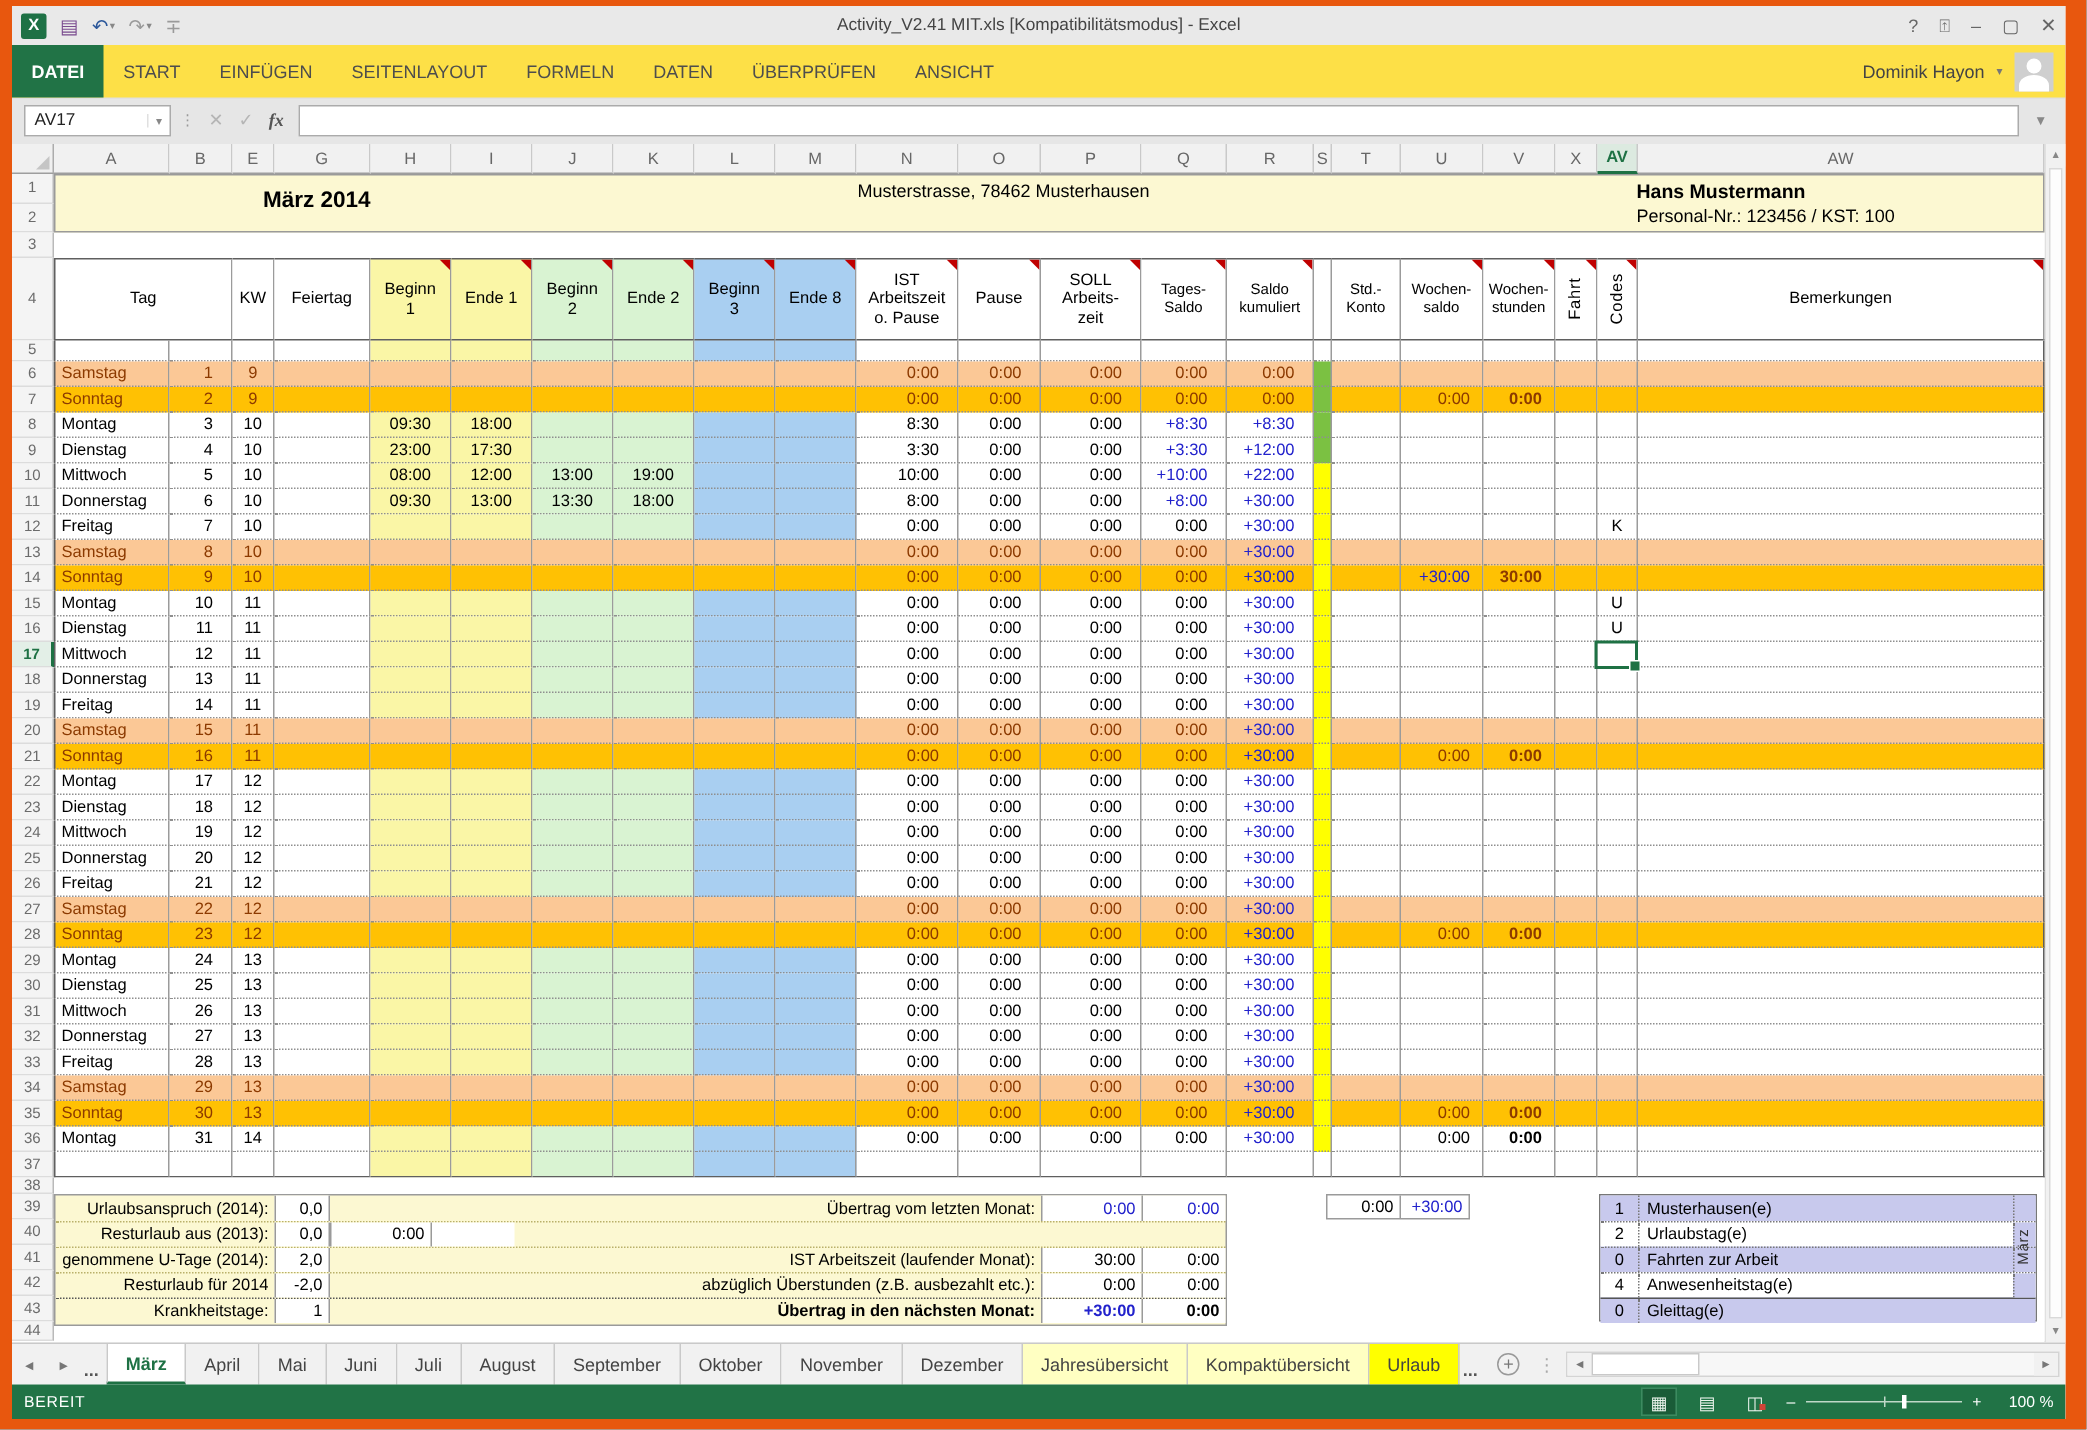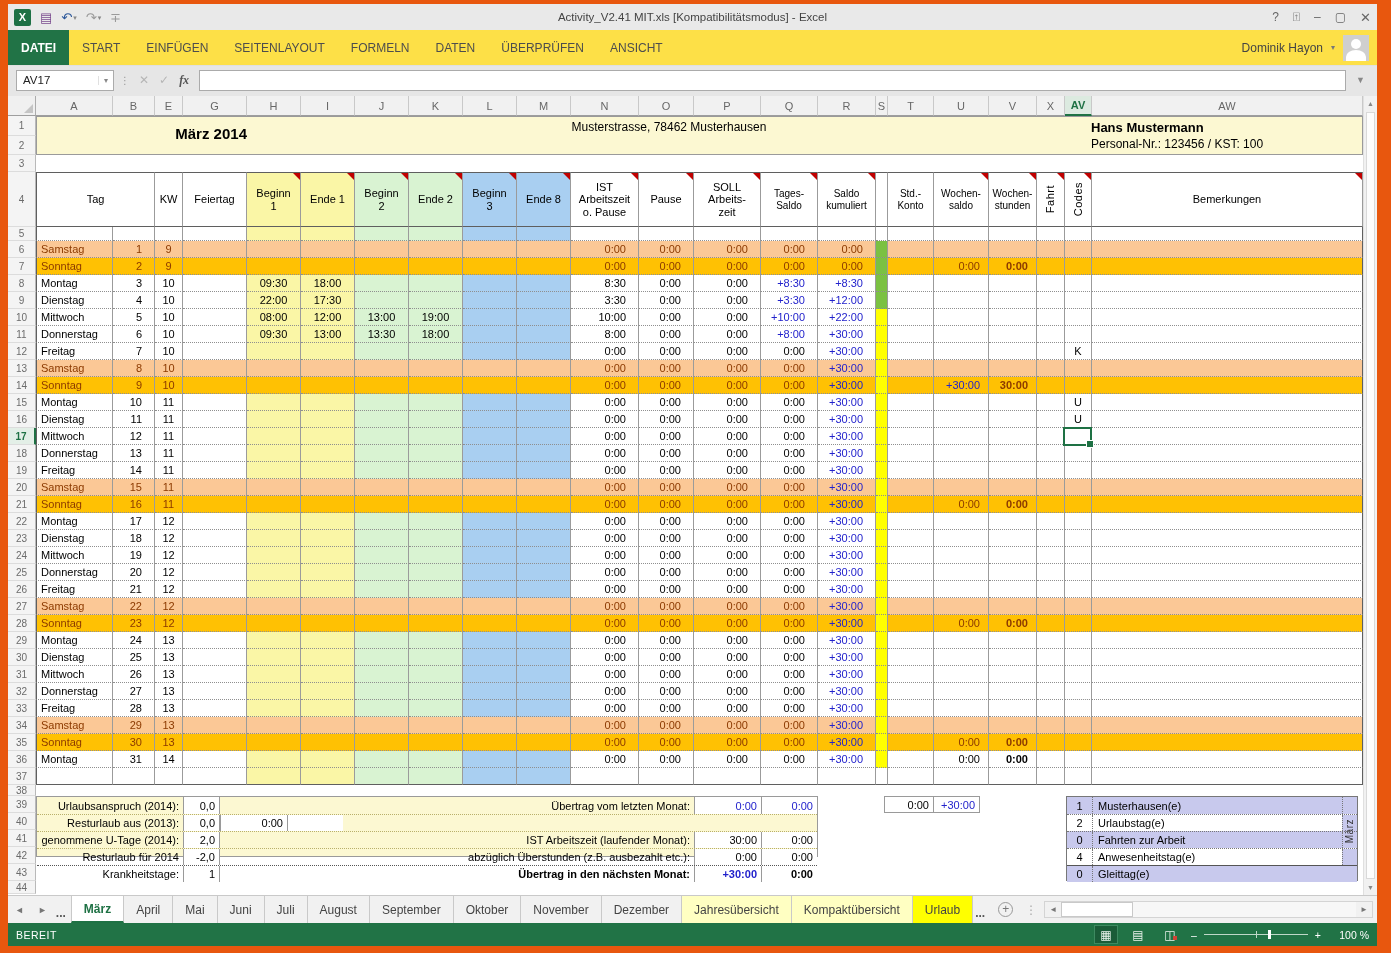--- a/index.html
+++ b/index.html
@@ -324,21 +324,21 @@
             <div class="c " style="width: 28px; height: 17px; color: rgb(0, 0, 0);"></div>
             <div class="c ac" style="width: 27px; height: 17px; color: rgb(0, 0, 0);"></div>
             <div class="c " style="width: 271px; height: 17px; color: rgb(0, 0, 0); border-right: 1px solid rgb(95, 95, 95);"></div>
           </div>
           <div class="r">
             <div class="rh" style="height: 17px;">9</div>
             <div class="c al" style="width: 77px; height: 17px; color: rgb(0, 0, 0); border-left: 1px solid rgb(95, 95, 95);">Dienstag</div>
             <div class="c ar" style="width: 42px; height: 17px; color: rgb(0, 0, 0);">4</div>
             <div class="c ac" style="width: 28px; height: 17px; color: rgb(0, 0, 0);">10</div>
             <div class="c " style="width: 64px; height: 17px; color: rgb(0, 0, 0);"></div>
-            <div class="c ac" style="width: 54px; height: 17px; background: rgb(250, 246, 166); color: rgb(0, 0, 0);">22:00</div>
+            <div class="c ac" style="width: 54px; height: 17px; background: rgb(250, 246, 166); color: rgb(0, 0, 0);">23:00</div>
             <div class="c ac" style="width: 54px; height: 17px; background: rgb(250, 246, 166); color: rgb(0, 0, 0);">17:30</div>
             <div class="c ac" style="width: 54px; height: 17px; background: rgb(217, 243, 210); color: rgb(0, 0, 0);"></div>
             <div class="c ac" style="width: 54px; height: 17px; background: rgb(217, 243, 210); color: rgb(0, 0, 0);"></div>
             <div class="c ac" style="width: 54px; height: 17px; background: rgb(169, 207, 241); color: rgb(0, 0, 0);"></div>
             <div class="c ac" style="width: 54px; height: 17px; background: rgb(169, 207, 241); color: rgb(0, 0, 0);"></div>
             <div class="c ar" style="width: 68px; height: 17px; color: rgb(0, 0, 0);">3:30</div>
             <div class="c ar" style="width: 55px; height: 17px; color: rgb(0, 0, 0);">0:00</div>
             <div class="c ar" style="width: 67px; height: 17px; color: rgb(0, 0, 0);">0:00</div>
             <div class="c ar" style="width: 57px; height: 17px; color: rgb(34, 34, 204);">+3:30</div>
             <div class="c ar" style="width: 58px; height: 17px; color: rgb(34, 34, 204);">+12:00</div>
@@ -1081,21 +1081,21 @@
           <div class=" ov" style="left: 28px; top: 20px; width: 1327px; height: 39px; background: rgb(252, 248, 210); border: 1px solid rgb(154, 154, 154); display: flex;">
             <div style="width: 210px; font-weight: bold; font-size: 15px; padding: 8px 0px 0px 6px; text-align: right;">März 2014</div>
             <div style="flex: 1 1 0%; text-align: center; padding-top: 3px;">
               <div style="font-size:12px">Musterstrasse, 78462 Musterhausen</div>
             </div>
             <div style="width: 271px; padding-top: 3px; font-size: 12px;">
               <div style="font-weight:bold;font-size:13px">Hans Mustermann</div>
               <div style="padding-top:2px">Personal-Nr.: 123456 / KST: 100</div>
             </div>
           </div>
-          <div class=" ov" style="left: 28px; top: 700px; width: 782px; height: 61px; background: rgb(252, 248, 210); border: 1px solid rgb(154, 154, 154); font-size: 11px;">
+          <div class=" ov" style="left: 28px; top: 700px; width: 782px; height: 88px; background: rgb(252, 248, 210); border: 1px solid rgb(154, 154, 154); font-size: 11px;">
             <div style="display: flex; height: 17px; border-top: none;">
               <div style="width: 146px; display: flex; align-items: center; justify-content: flex-end; padding-right: 4px; overflow: hidden; font-weight: normal;">Urlaubsanspruch (2014):</div>
               <div style="width: 37px; display: flex; align-items: center; justify-content: flex-end; padding-right: 4px; overflow: hidden; background: rgb(255, 255, 255); border-left: 1px solid rgb(154, 154, 154); border-right: 1px solid rgb(154, 154, 154);">0,0</div>
               <div style="width: 474px; display: flex; align-items: center; justify-content: flex-end; padding-right: 4px; overflow: hidden; font-weight: normal;">Übertrag vom letzten Monat:</div>
               <div style="width: 67px; display: flex; align-items: center; justify-content: flex-end; padding-right: 4px; overflow: hidden; background: rgb(255, 255, 255); border-left: 1px solid rgb(154, 154, 154); color: rgb(34, 34, 204); font-weight: normal;">0:00</div>
               <div style="width: 56px; display: flex; align-items: center; justify-content: flex-end; padding-right: 4px; overflow: hidden; background: rgb(255, 255, 255); border-left: 1px solid rgb(154, 154, 154); color: rgb(34, 34, 204); font-weight: normal;">0:00</div>
             </div>
             <div style="display: flex; height: 17px; border-top: 1px dotted rgb(185, 176, 106);">
               <div style="width: 146px; display: flex; align-items: center; justify-content: flex-end; padding-right: 4px; overflow: hidden; font-weight: normal;">Resturlaub aus (2013):</div>
               <div style="width: 37px; display: flex; align-items: center; justify-content: flex-end; padding-right: 4px; overflow: hidden; background: rgb(255, 255, 255); border-left: 1px solid rgb(154, 154, 154); border-right: 1px solid rgb(154, 154, 154);">0,0</div>

